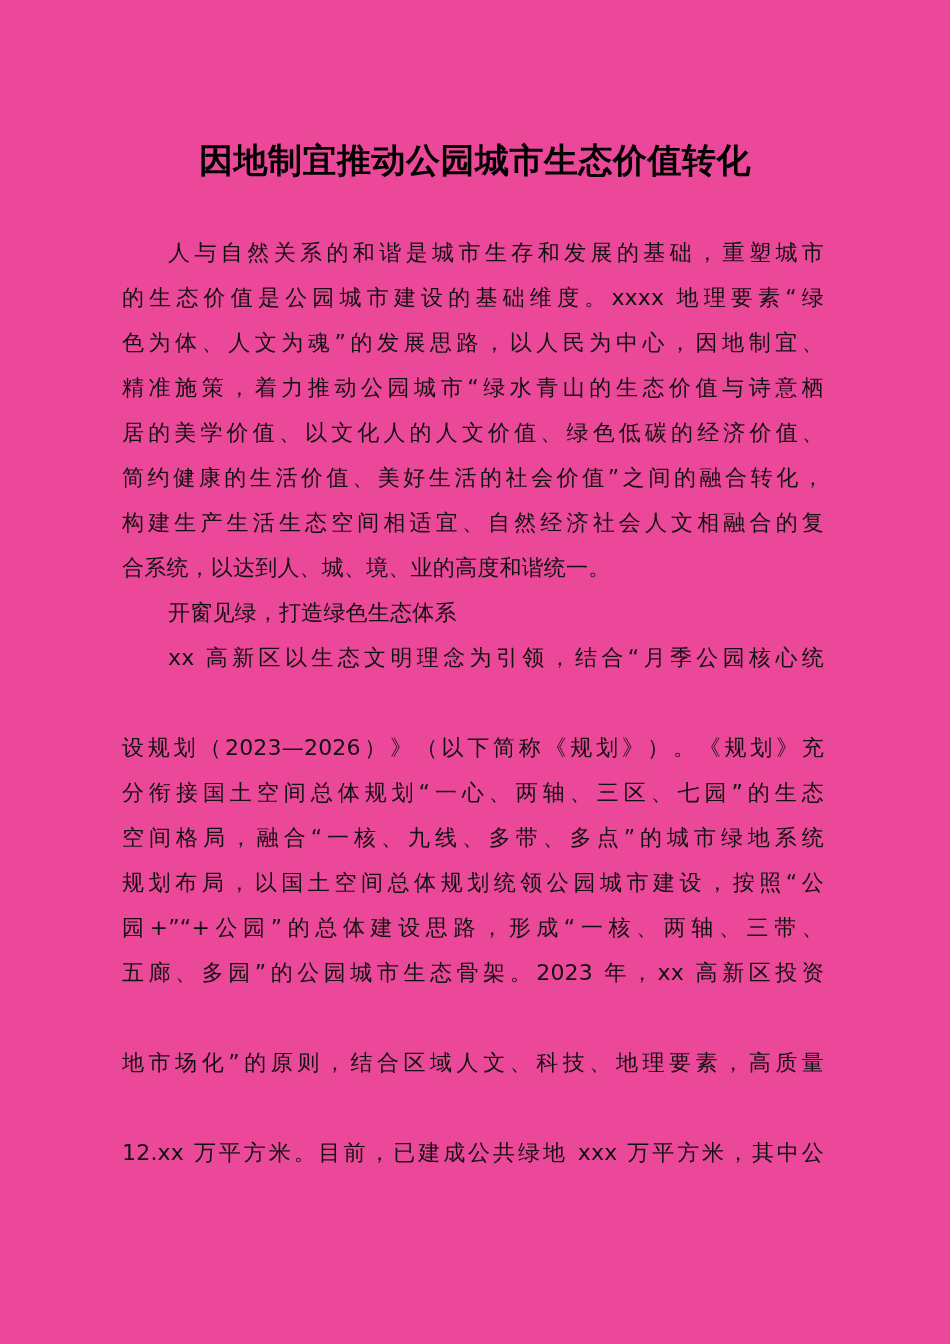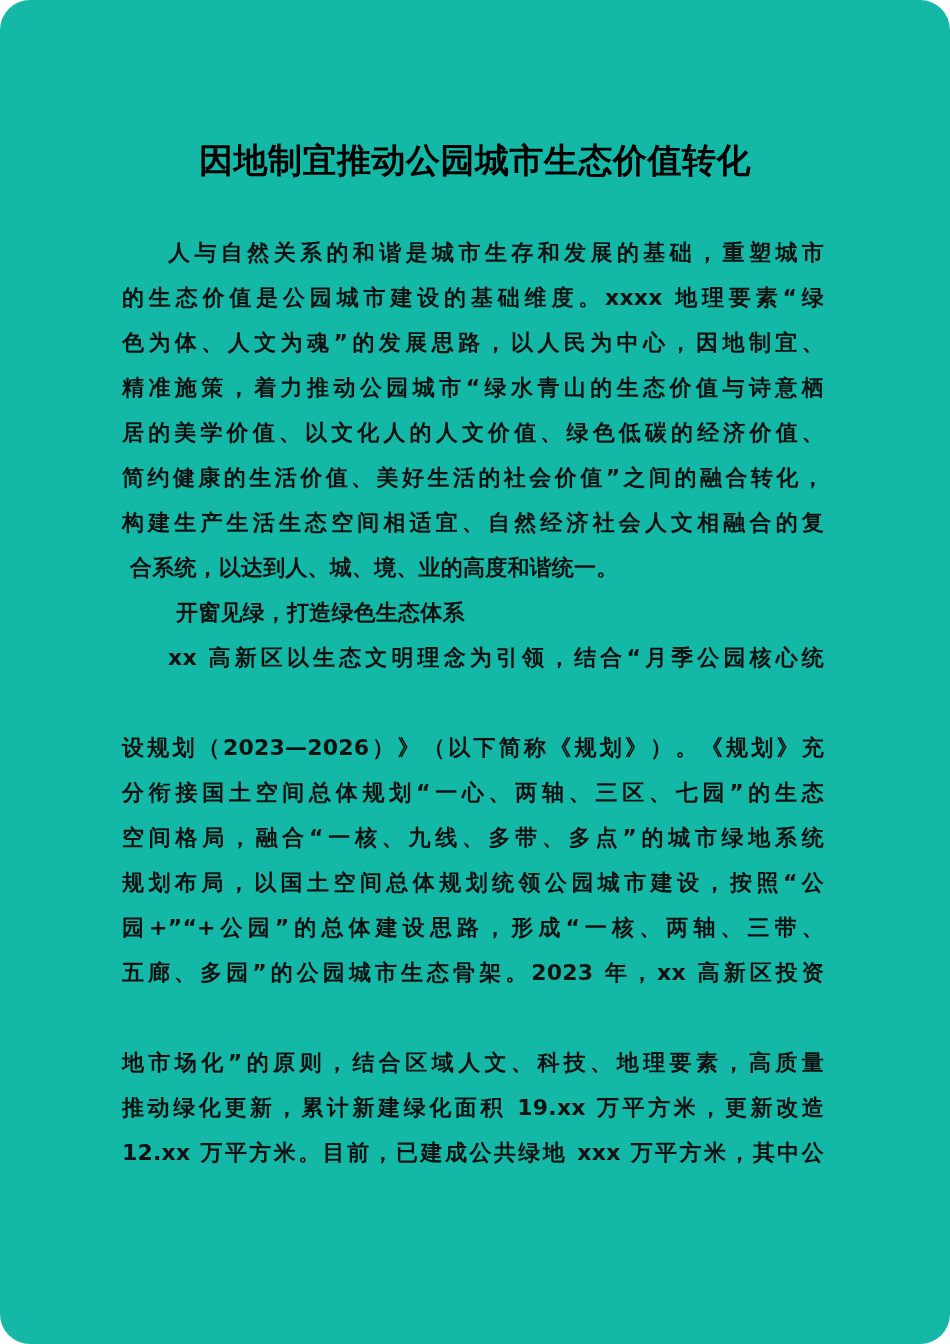--- a/index.html
+++ b/index.html
@@ -1,30 +1,30 @@
 <!DOCTYPE html>
 <html><head>
 <meta charset="utf-8">
 <style>
   html, body { margin: 0; padding: 0; background: #ffffff; }
   body { width: 950px; height: 1344px; position: relative; overflow: hidden; }
-  .page { position: absolute; left: 0; top: 0; width: 950px; height: 1344px; background: #14b8a6; border-radius: 30px; }
+  .page { position: absolute; left: 0; top: 0; width: 950px; height: 1344px; background: #ec4899; }
   .title {
     position: absolute; left: 0; top: 138px; width: 950px; text-align: center;
     font-family: "DejaVu Serif", "Liberation Serif", serif;
     font-size: 34px; font-weight: bold; color: #000; letter-spacing: 0.5px;
   }
   .line {
     position: absolute; left: 122px; width: 702px; white-space: nowrap;
     font-family: "DejaVu Sans", "Liberation Sans", sans-serif;
     font-size: 22px; color: #111; text-align: justify; text-align-last: justify;
-    height: 30px; line-height: 30px; letter-spacing: 0.2px; font-weight: bold;
+    height: 30px; line-height: 30px; letter-spacing: 0.2px;
   }
   .line.indent { left: 168px; width: 656px; }
-  .line.last { text-align-last: left; margin-left: 8px; }
+  .line.last { text-align-last: left; }
 </style>
 </head>
 <body>
 
 <div class="page">
   <div class="title">因地制宜推动公园城市生态价值转化</div>
 
   <div class="line indent" style="top:238px">人与自然关系的和谐是城市生存和发展的基础，重塑城市</div>
   <div class="line" style="top:283px">的生态价值是公园城市建设的基础维度。xxxx 地理要素“绿</div>
   <div class="line" style="top:328px">色为体、人文为魂”的发展思路，以人民为中心，因地制宜、</div>
@@ -37,15 +37,14 @@
   <div class="line indent last" style="top:598px">开窗见绿，打造绿色生态体系</div>
 
   <div class="line indent" style="top:643px">xx 高新区以生态文明理念为引领，结合“月季公园核心统</div>
   <div class="line" style="top:733px">设规划（2023—2026）》（以下简称《规划》）。《规划》充</div>
   <div class="line" style="top:778px">分衔接国土空间总体规划“一心、两轴、三区、七园”的生态</div>
   <div class="line" style="top:823px">空间格局，融合“一核、九线、多带、多点”的城市绿地系统</div>
   <div class="line" style="top:868px">规划布局，以国土空间总体规划统领公园城市建设，按照“公</div>
   <div class="line" style="top:913px">园+”“+公园”的总体建设思路，形成“一核、两轴、三带、</div>
   <div class="line" style="top:958px">五廊、多园”的公园城市生态骨架。2023 年，xx 高新区投资</div>
   <div class="line" style="top:1048px">地市场化”的原则，结合区域人文、科技、地理要素，高质量</div>
-  <div class="line" style="top:1093px">推动绿化更新，累计新建绿化面积 19.xx 万平方米，更新改造</div>
   <div class="line" style="top:1138px">12.xx 万平方米。目前，已建成公共绿地 xxx 万平方米，其中公</div>
 </div>
 
 </body></html>

